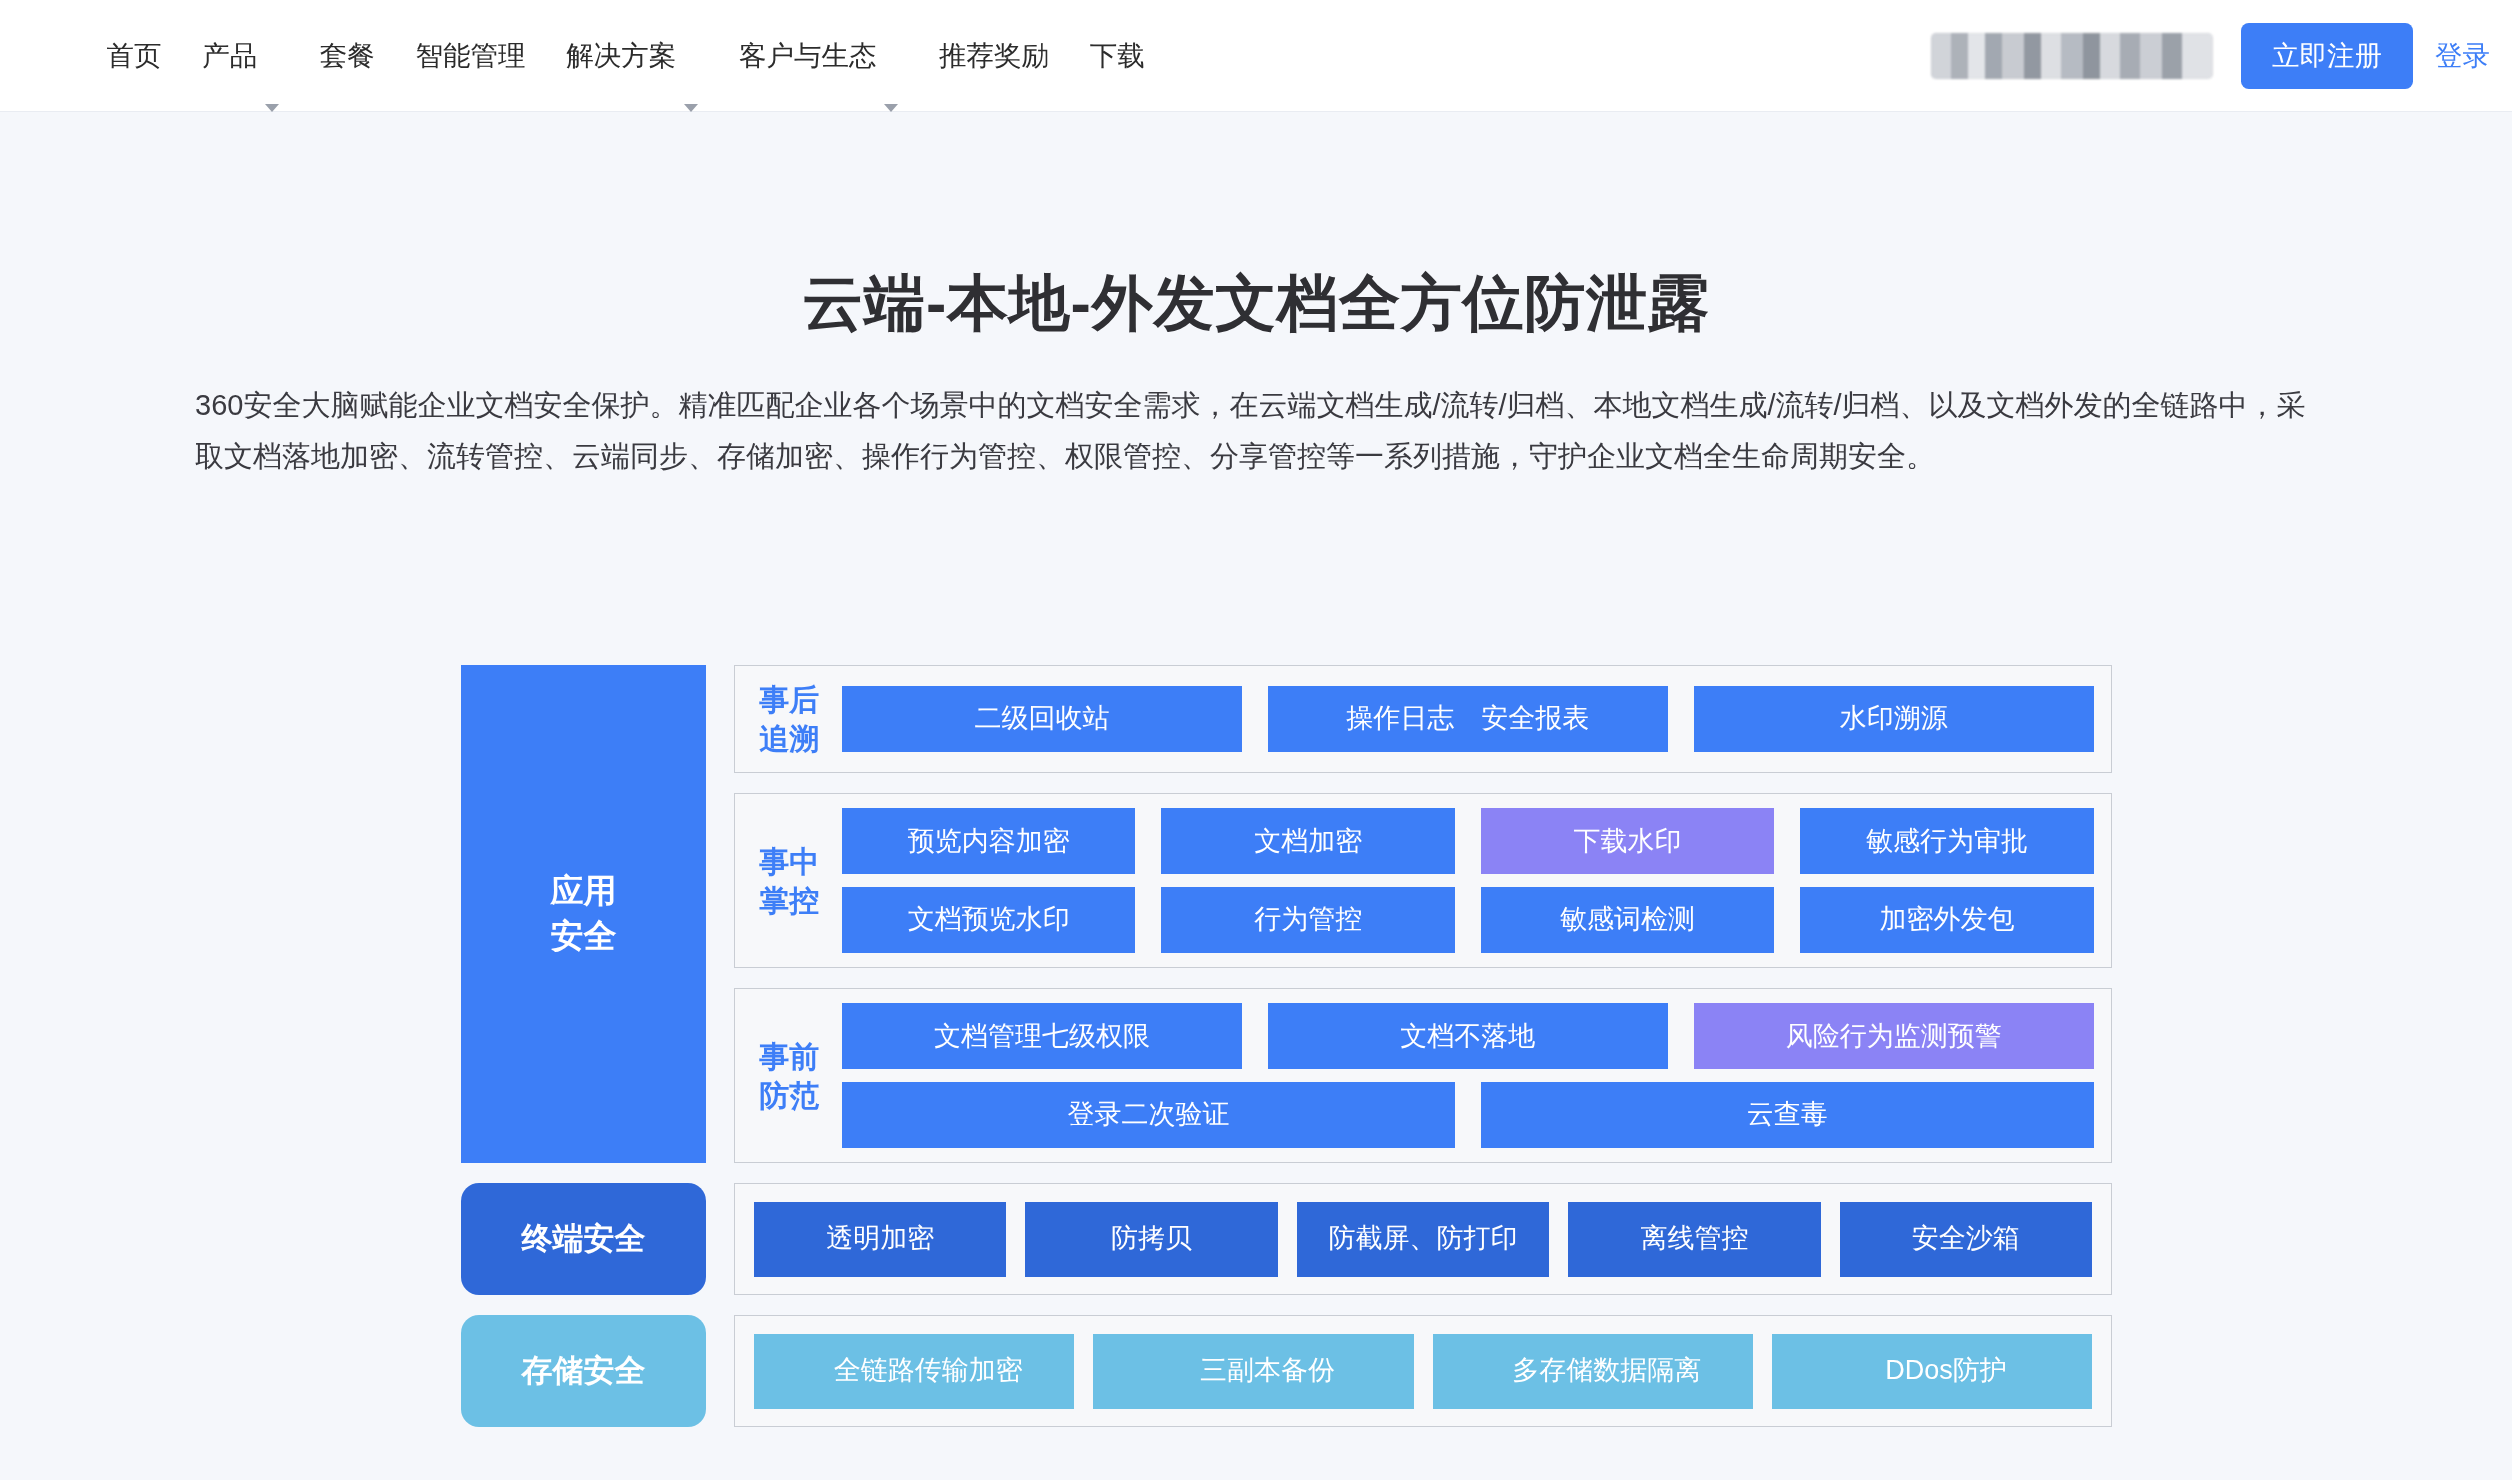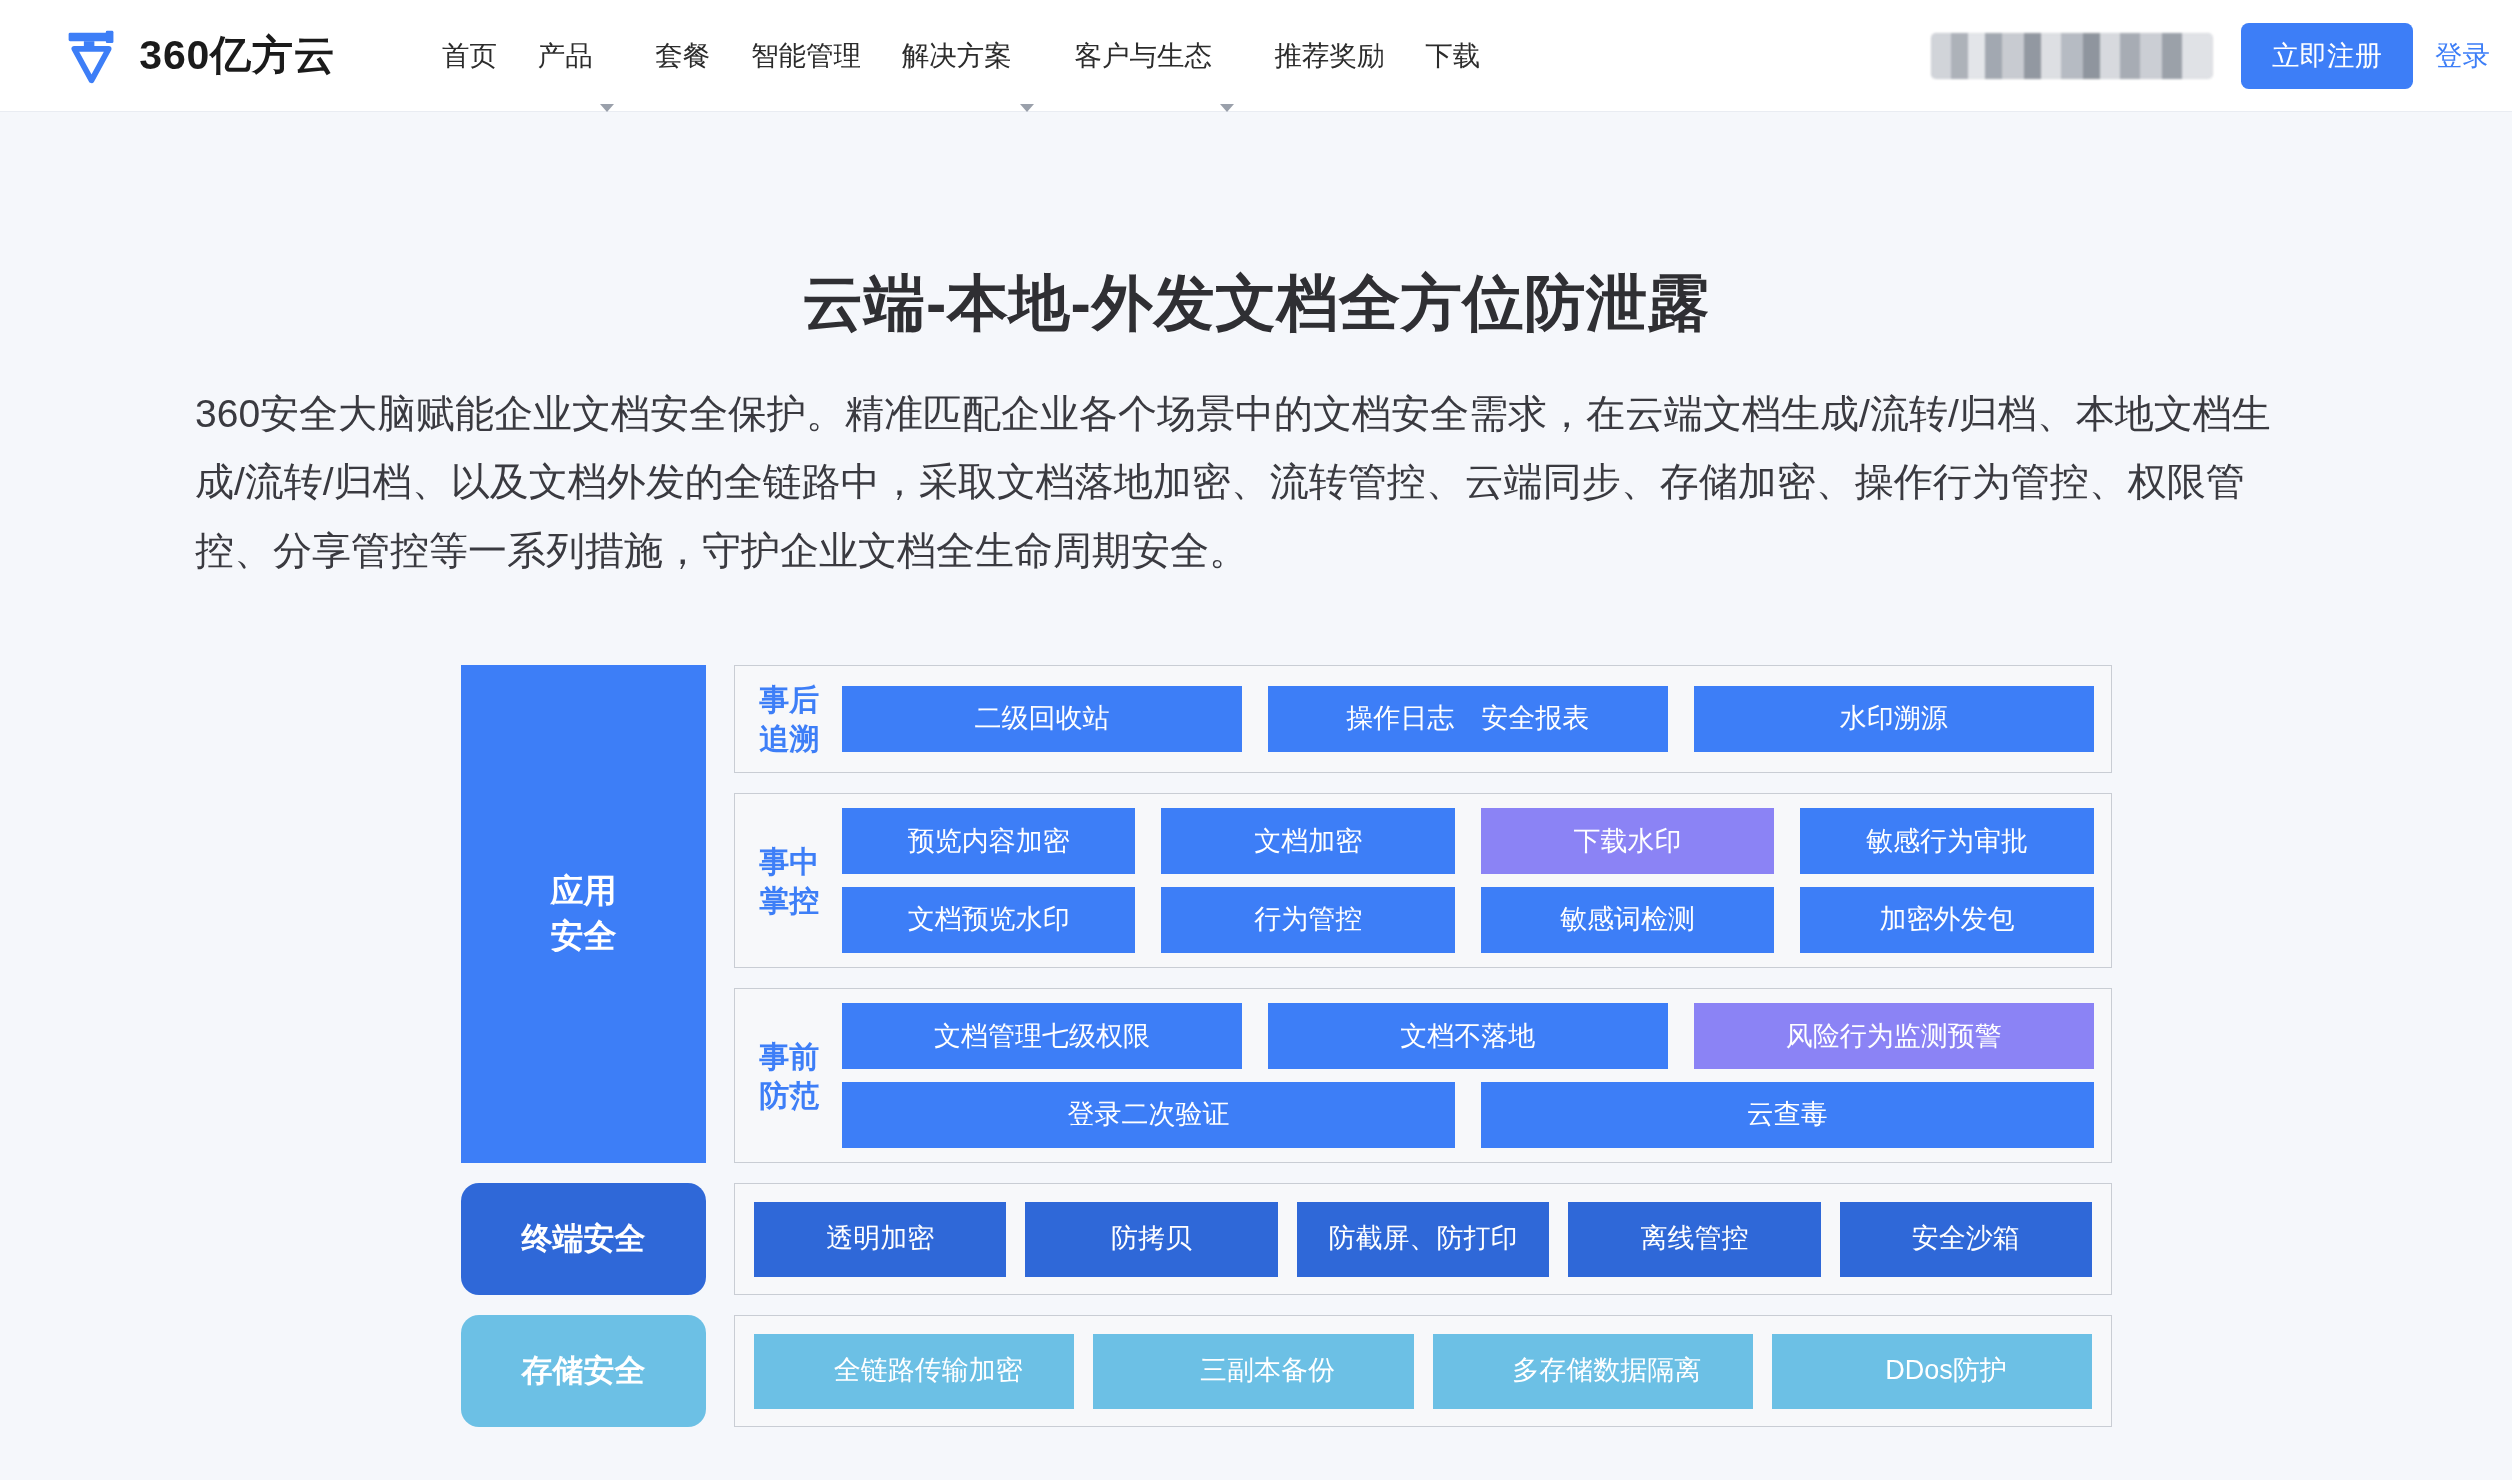--- a/index.html
+++ b/index.html
@@ -132,21 +132,21 @@
     color: #2f2f33;
     letter-spacing: 0.8px;
     padding-top: 161px;
     line-height: 1;
   }
 
   .hero-desc {
     width: 2122px;
     margin: 0 auto;
     padding-top: 46px;
-    font-size: 39px;
+    font-size: 29px;
     line-height: 1.75;
     color: #3a3a40;
     text-align: left;
   }
 
   
   .diagram {
     position: absolute;
     left: 461px;
     top: 553px;
@@ -236,29 +236,20 @@
   }
   .flat-card .tile { min-height: 75px; }
 
   .tier-label.terminal, .tier-label.storage { min-height: 104px; border-radius: 18px; }
 </style>
 </head>
 <body>
 
 <div class="navbar">
 
-  <div class="brand">
-    <svg class="brand-mark" viewBox="0 0 64 64">
-      <rect x="8" y="8" width="40" height="9" rx="1.5" fill="#3d7ef7"></rect>
-      <rect x="47" y="6" width="8" height="13" rx="1.5" fill="#3d7ef7"></rect>
-      <rect x="24" y="17" width="11" height="10" fill="#3d7ef7"></rect>
-      <path d="M14 25 H50 L32 58 Z" fill="none" stroke="#3d7ef7" stroke-width="6" stroke-linejoin="round"></path>
-    </svg>
-    <span class="brand-text">360亿方云</span>
-  </div>
 
   <nav class="nav-links">
     <div class="nav-item">
       <span>首页</span>
     </div>
     <div class="nav-item">
       <span>产品</span>
       <span class="caret"></span>
     </div>
     <div class="nav-item">

